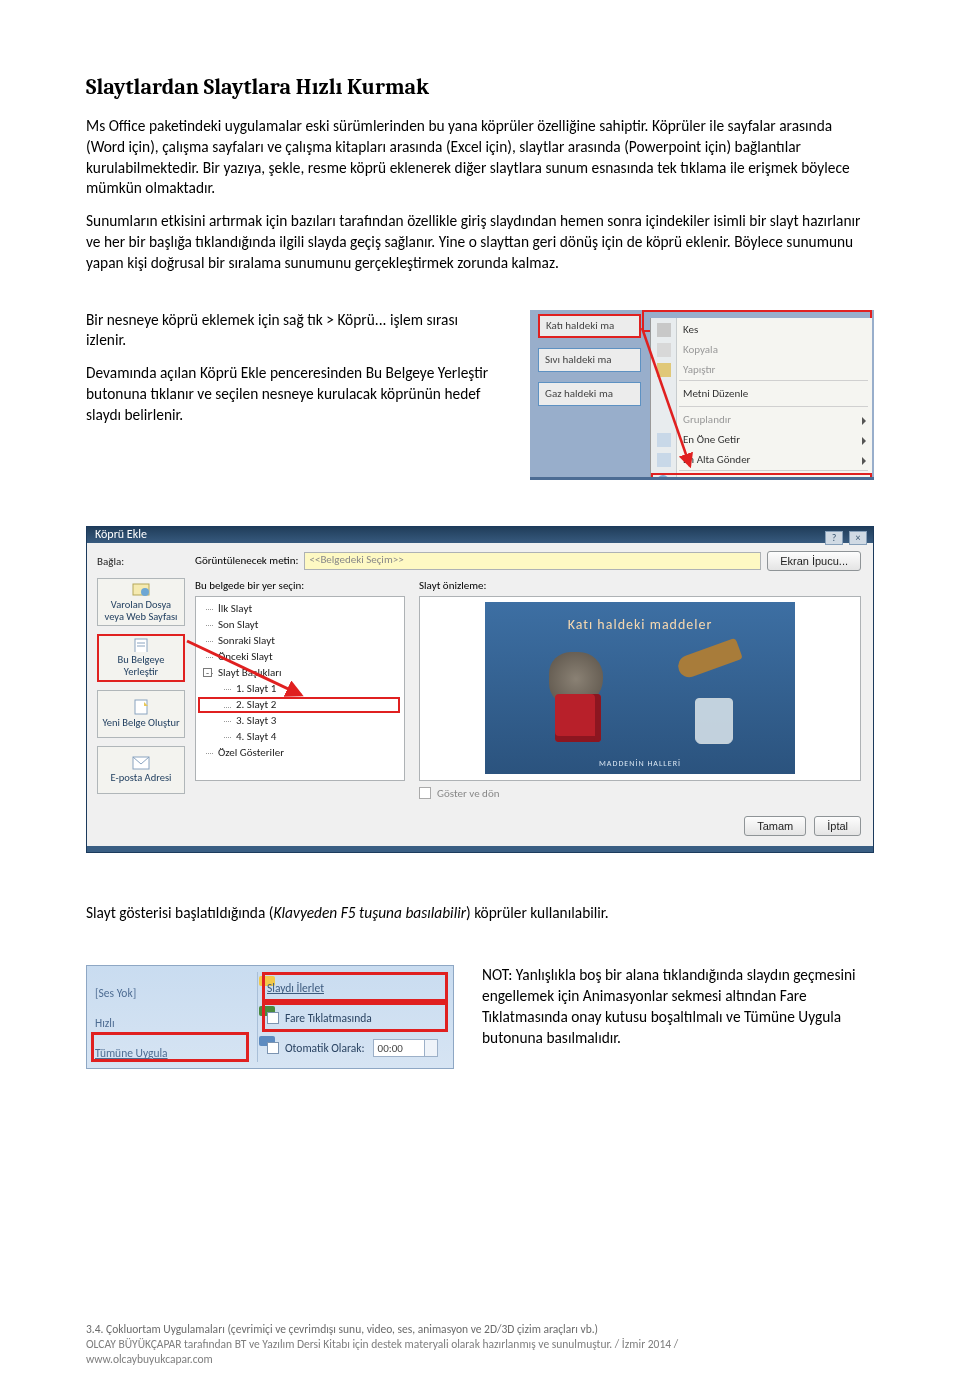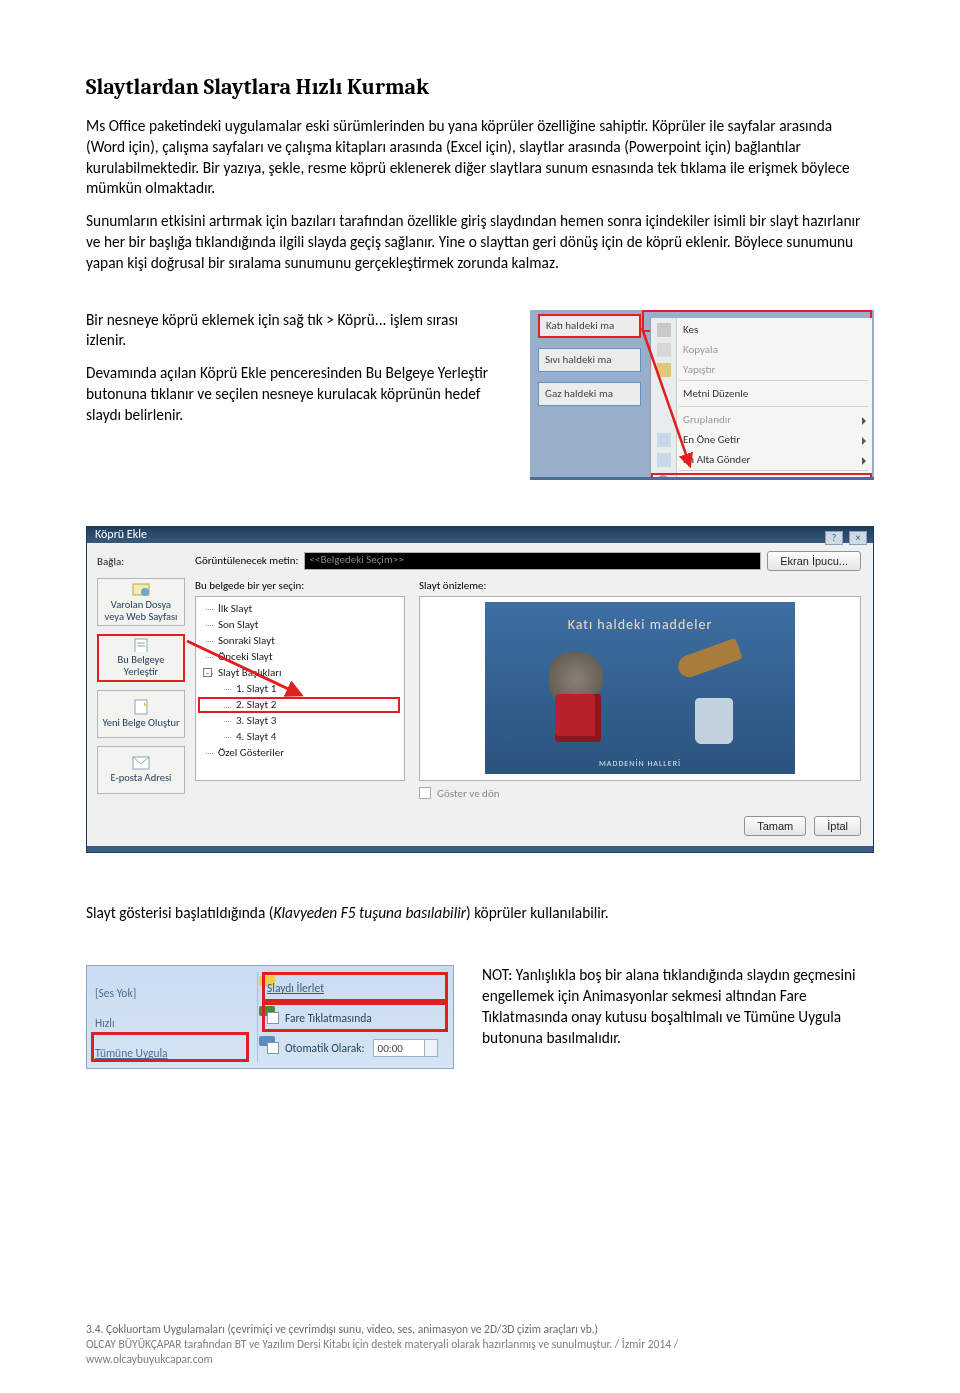--- a/index.html
+++ b/index.html
@@ -178,21 +178,21 @@
   .sidebtn svg { margin-bottom:2px; }
   .sidebtn.sel { border:2px solid #e02020; }
   .maincol {
     flex:1;
     display:flex; flex-direction:column;
   }
   .disprow {
     display:flex; align-items:center; gap:6px; margin-bottom:8px; font-size:11px;
   }
   .dispinput {
-    flex:1; height:18px; border:1px solid #aeb2b5; background:#000000; font-size:11px; color:#888; padding-left:4px;
+    flex:1; height:18px; border:1px solid #aeb2b5; background:#fef9c3; font-size:11px; color:#888; padding-left:4px;
   }
   .tipbtn, .footbtn {
     height:20px;
     background:linear-gradient(#fdfdfd,#e4e4e4);
     border:1px solid #8f9497;
     border-radius:3px;
     font-size:11px;
     padding:0 12px;
     color:#222;
   }

